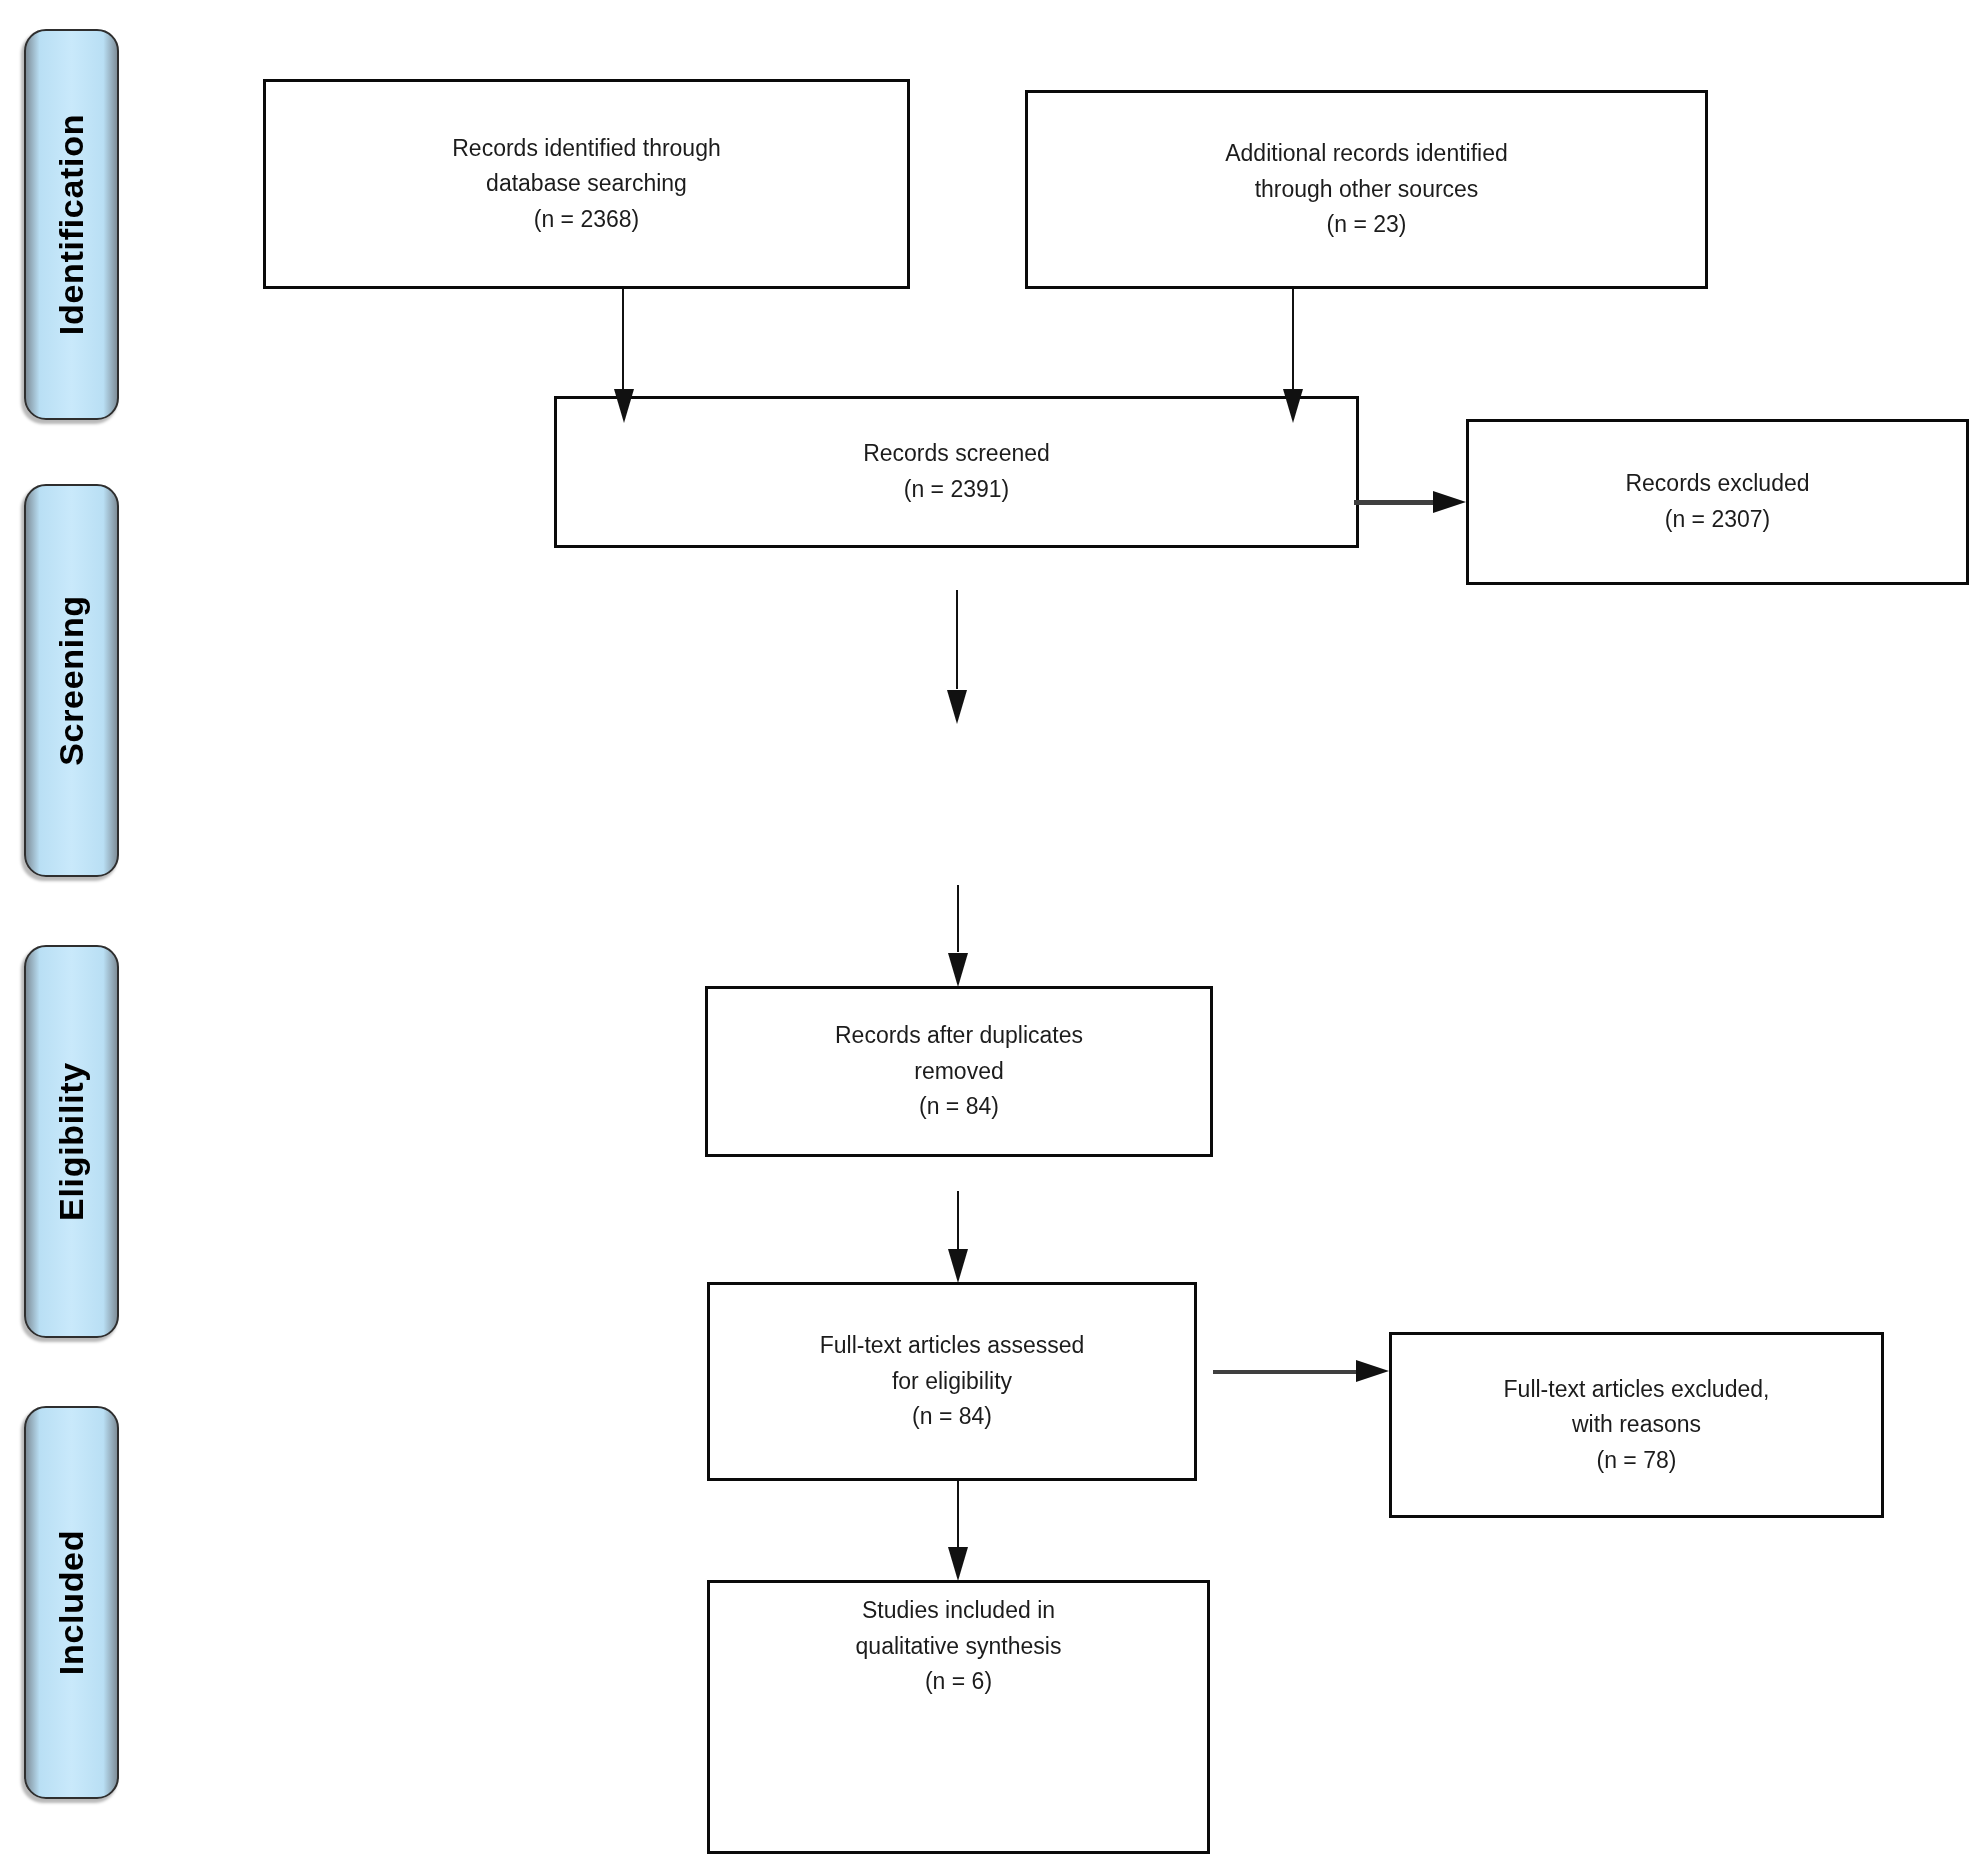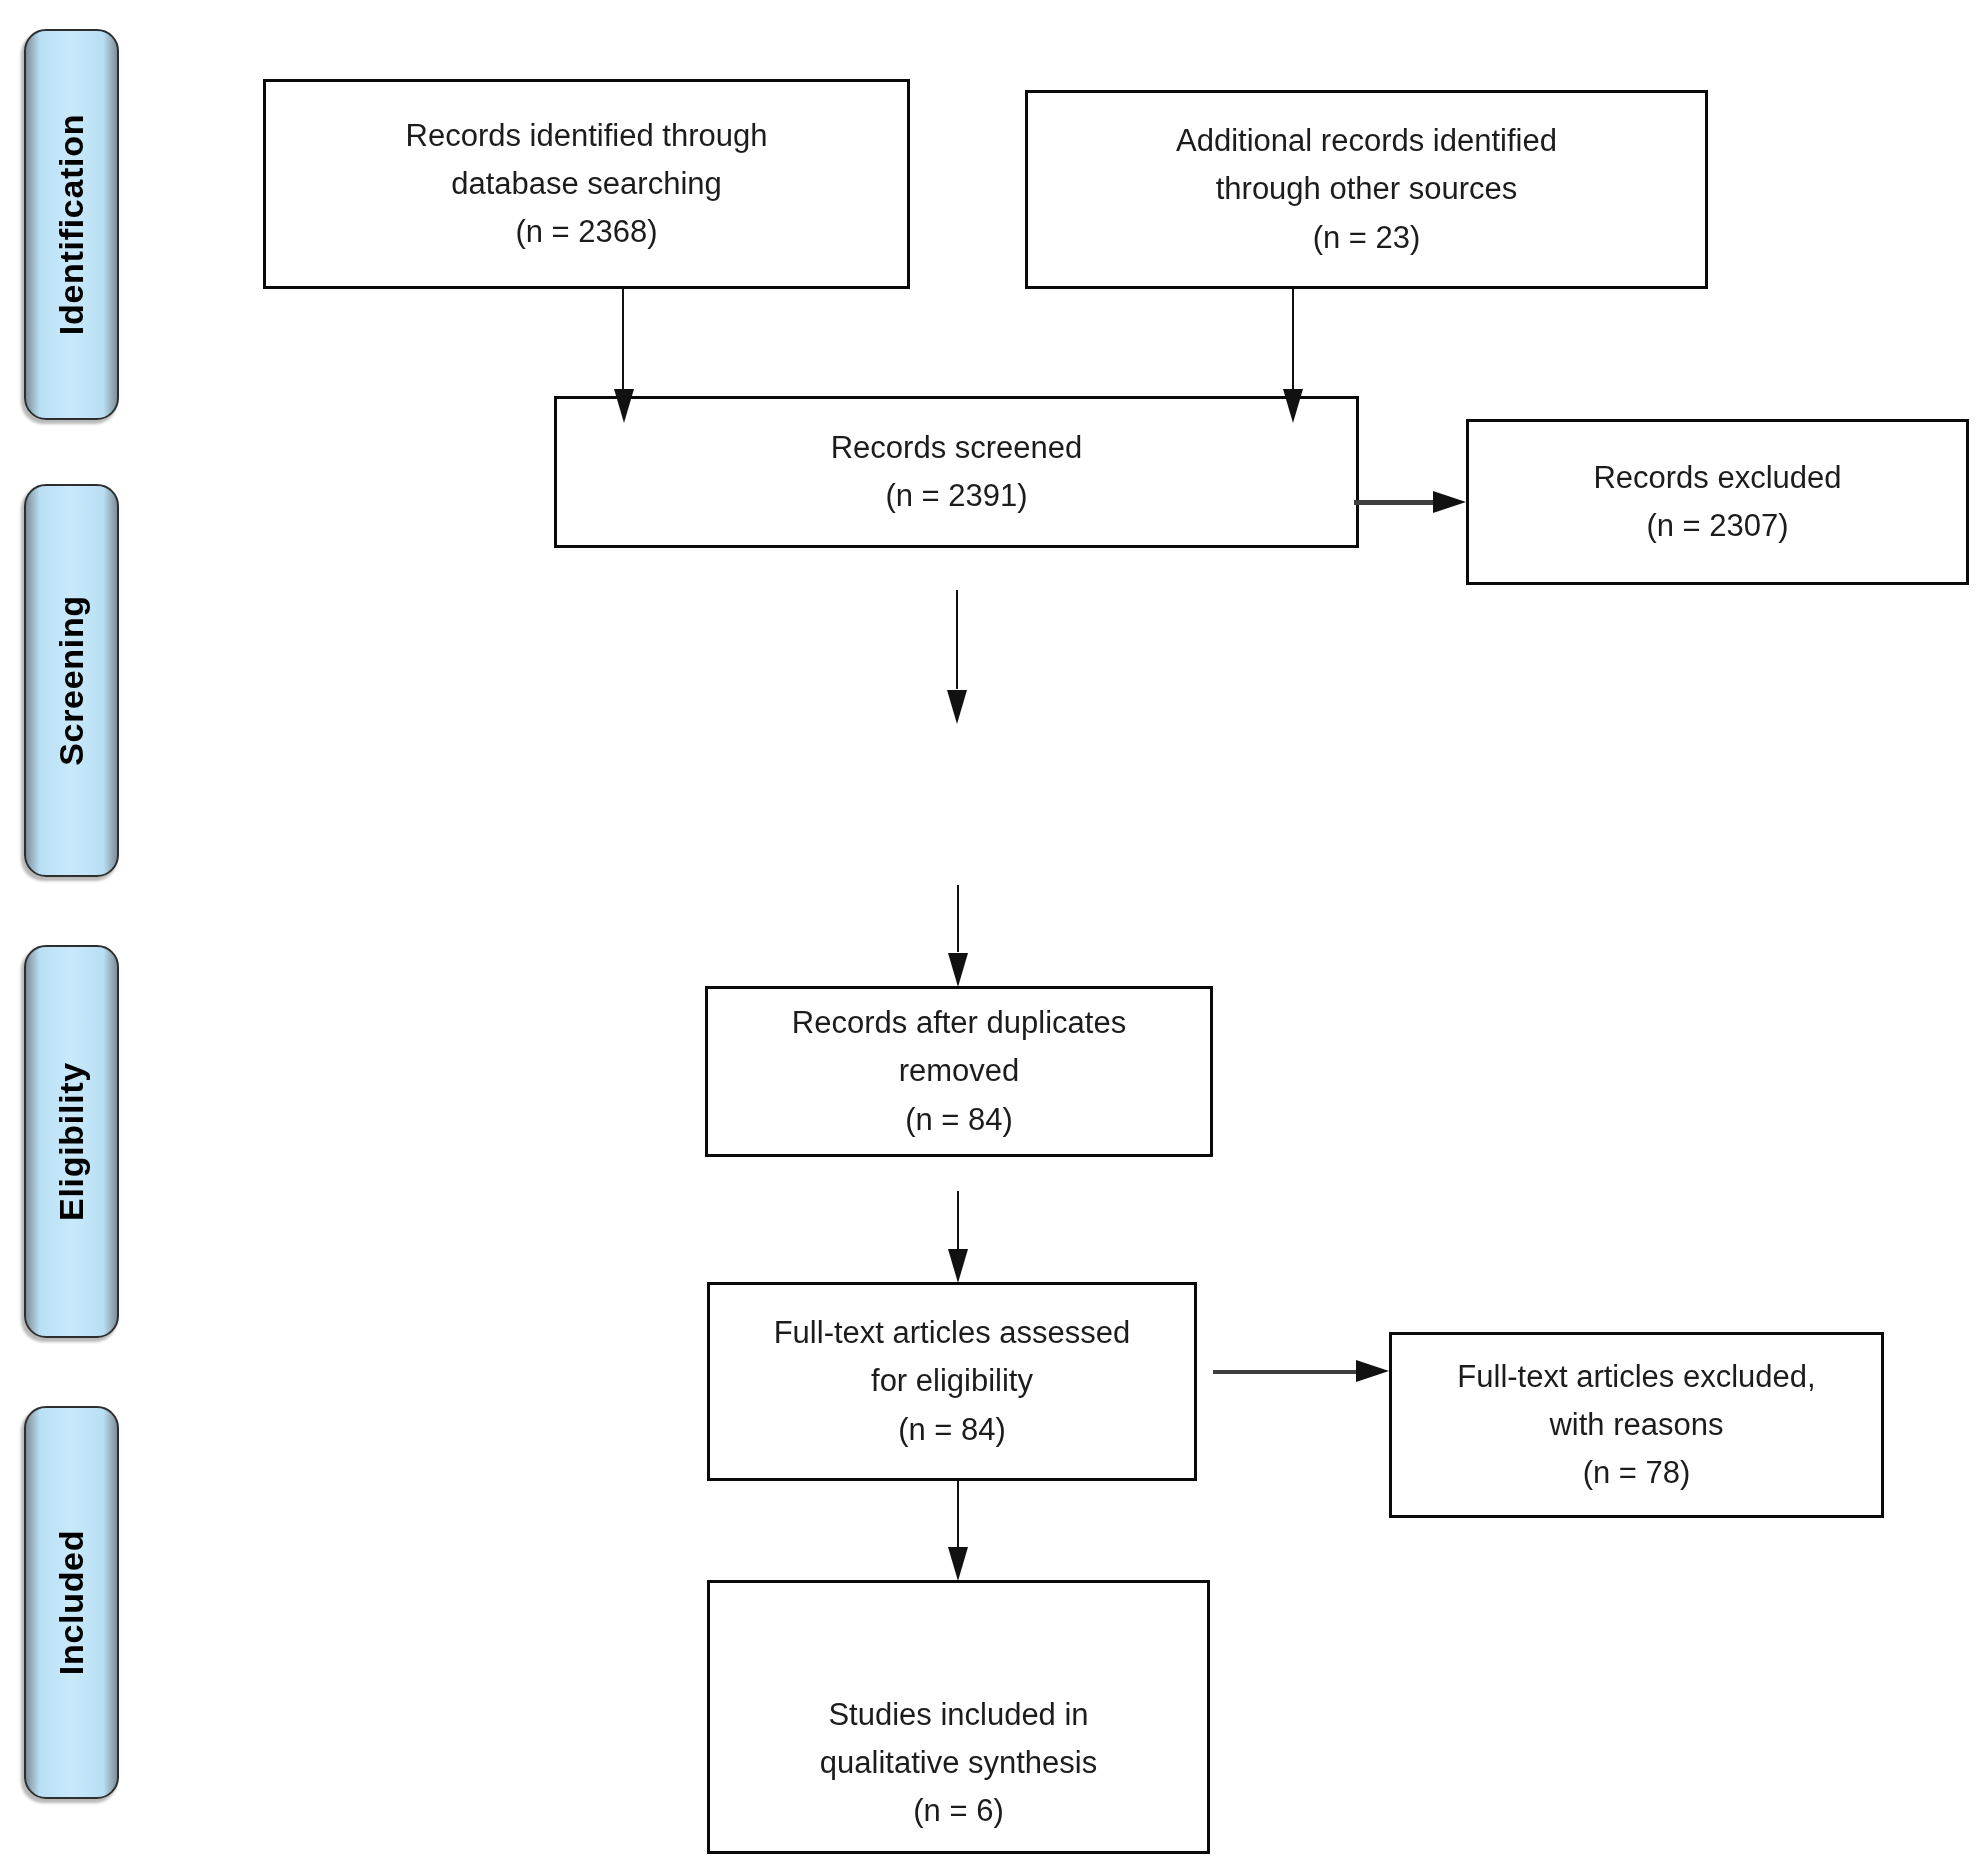--- a/index.html
+++ b/index.html
@@ -41,26 +41,26 @@
   
   .node{
     position:absolute;
     background:var(--node-fill);
     border:3.7px solid var(--node-border);
     box-sizing:border-box;
     display:flex;align-items:center;justify-content:center;
     text-align:center;
   }
   .node-text{
-    margin:16px;
-    font-size:31px;
+    margin:0;
+    font-size:23px;
     line-height:1.55;
     color:var(--text);
   }
-  .node.top-aligned{align-items:flex-end;padding-top:34px;}
+  .node.top-aligned{align-items:flex-start;padding-top:10px;}
   
   .stem-v{position:absolute;width:2.2px;background:var(--arrow);}
   .stem-h{position:absolute;background:#3f3f3f;}
   .head-down{
     position:absolute;width:0;height:0;
     border-left:10.2px solid transparent;
     border-right:10.2px solid transparent;
     border-top:34px solid var(--arrow);
   }
   .head-right{

